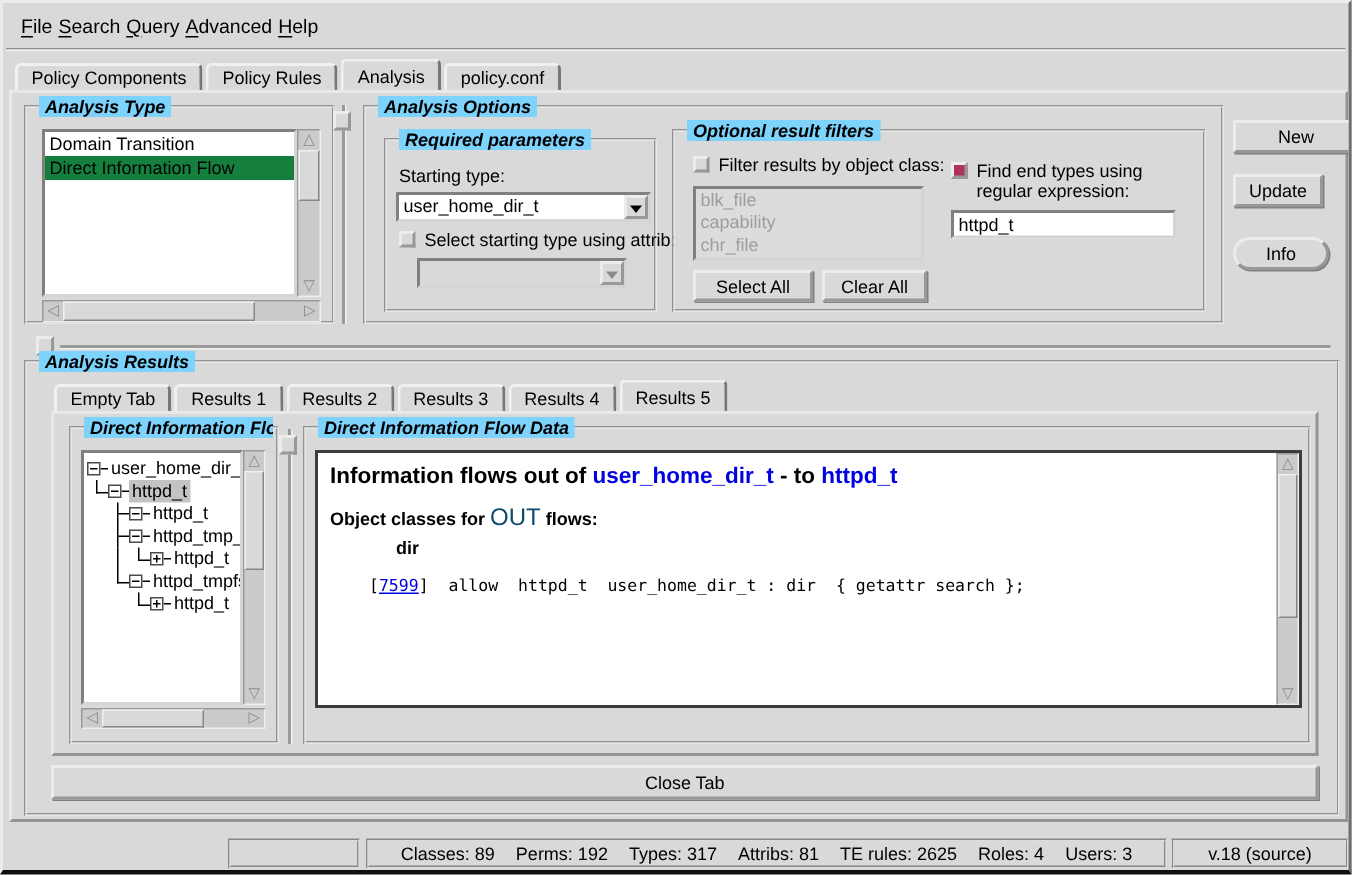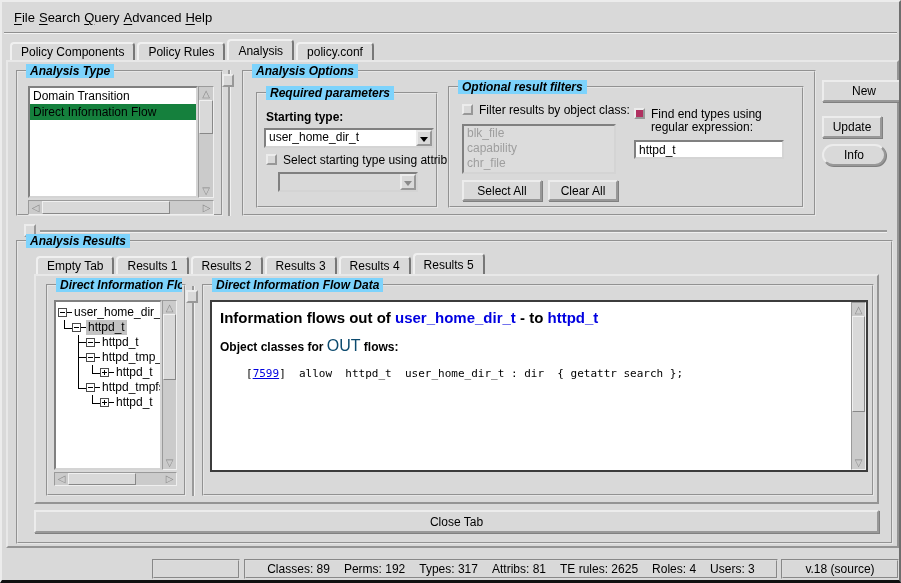--- a/index.html
+++ b/index.html
@@ -52,21 +52,21 @@
   .sashline-h { position:absolute; height:2px; background:#9a9a9a; box-shadow:0 1px 0 #f0f0f0; }
   .sash-handle { position:absolute; width:12px; height:13px; background:#d9d9d9; border:2px outset #ececec; }
   .s1line { left:220px; top:8px; height:146px; }
   .s1h { left:214px; top:12px; }
   .s2line { left:32px; top:168px; right:10px; }
   .s2h { left:16px; top:162px; }
 
   
   .ao-group { left:234px; top:8px; width:574px; height:146px; }
   .req-group { left:12px; top:20px; width:182px; height:116px; }
-  .lbl { position:absolute; white-space:nowrap;font-weight:bold; }
+  .lbl { position:absolute; white-space:nowrap; }
   .st-lbl { left:8px; top:16px; }
   .combo { position:absolute; display:flex; background:#fff; border:2px inset #d4d4d4; }
   .combo .cval { flex:1; line-height:15px; padding-left:3px; overflow:hidden; white-space:nowrap; }
   .combo .cbtn { flex:0 0 16px; background:#d9d9d9; border:2px outset #ececec; position:relative; }
   .carrow { position:absolute; left:2px; top:5px; border:4px solid transparent; border-top:5px solid #000; }
   .combo.disabled { background:#d9d9d9; }
   .combo.disabled .carrow { border-top-color:#8a8a8a; }
   .st-combo { left:6px; top:34px; width:170px; height:20px; }
   .attrib-combo { left:20px; top:78px; width:140px; height:20px; }
 
@@ -83,21 +83,21 @@
   .btn { background:#d9d9d9; border:2px outset #ececec; box-shadow:1px 1px 0 #808080; display:flex; align-items:center; justify-content:center; font-size:12px; cursor:default; position:absolute; white-space:nowrap; }
   .sel-all { left:12px; top:92px; width:80px; height:21px; }
   .clr-all { left:98px; top:92px; width:70px; height:21px; }
   .regex-row { left:184px; top:20px; }
   .regex-row .cblbl { white-space:normal; width:142px; }
   .entry { position:absolute; border:2px inset #d4d4d4; background:#fff; font:12px "Liberation Sans",sans-serif; padding:0 3px; }
   .regex-entry { left:184px; top:52px; width:150px; height:19px; }
 
   .new-btn { left:814px; top:18px; width:84px; height:22px; }
   .update-btn { left:814px; top:54px; width:60px; height:22px; }
-  .info-btn { left:814px; top:82px; width:64px; height:22px;border-radius:11px; }
+  .info-btn { left:814px; top:96px; width:64px; height:22px;border-radius:11px; }
 
   
   .res-group { left:8px; top:178px; width:877px; height:304px; }
   .rtabs { position:absolute; left:18px; top:10px; display:flex; align-items:flex-end; height:22px; gap:2px; }
   .rpanel { position:absolute; left:16px; top:32px; width:845px; height:230px; border:2px outset #e8e8e8; }
 
   .tree-group { left:10px; top:8px; width:140px; height:212px; }
   .tree-canvas { position:absolute; left:6px; top:14px; width:108px; height:170px; background:#fff; border:2px inset #d4d4d4; overflow:hidden; padding:3px 0 0 2px; }
   .tree-vs { position:absolute; left:114px; top:14px; width:15px; height:170px; }
   .tree-hs { position:absolute; left:6px; top:186px; width:123px; height:14px; }
@@ -314,20 +314,21 @@
         </div>
 
         <div class="sashline-v s3line"></div>
         <div class="sash-handle s3h"></div>
 
         <div class="group data-group">
           <span class="glabel">Direct Information Flow Data</span>
           <div class="textarea">
             <div class="heading" id="heading"><span>Information flows out of </span><span class="h-blue">user_home_dir_t</span><span> - to </span><span class="h-blue">httpd_t</span></div>
             <div class="subheading" id="subheading"><span>Object classes for </span><span class="s-blue">OUT</span><span> flows:</span></div>
+            <div class="classname">dir</div>
             <div class="rule" id="rule"><span>[</span><span class="link">7599</span><span>]  allow  httpd_t  user_home_dir_t : dir  { getattr search };</span></div>
             <div class="sb sbv data-vs">
               <div class="arr">△</div>
               <div class="thumb" style="height:96px"></div>
               <div class="sp"></div>
               <div class="arr">▽</div>
             </div>
           </div>
         </div>
       </div>

